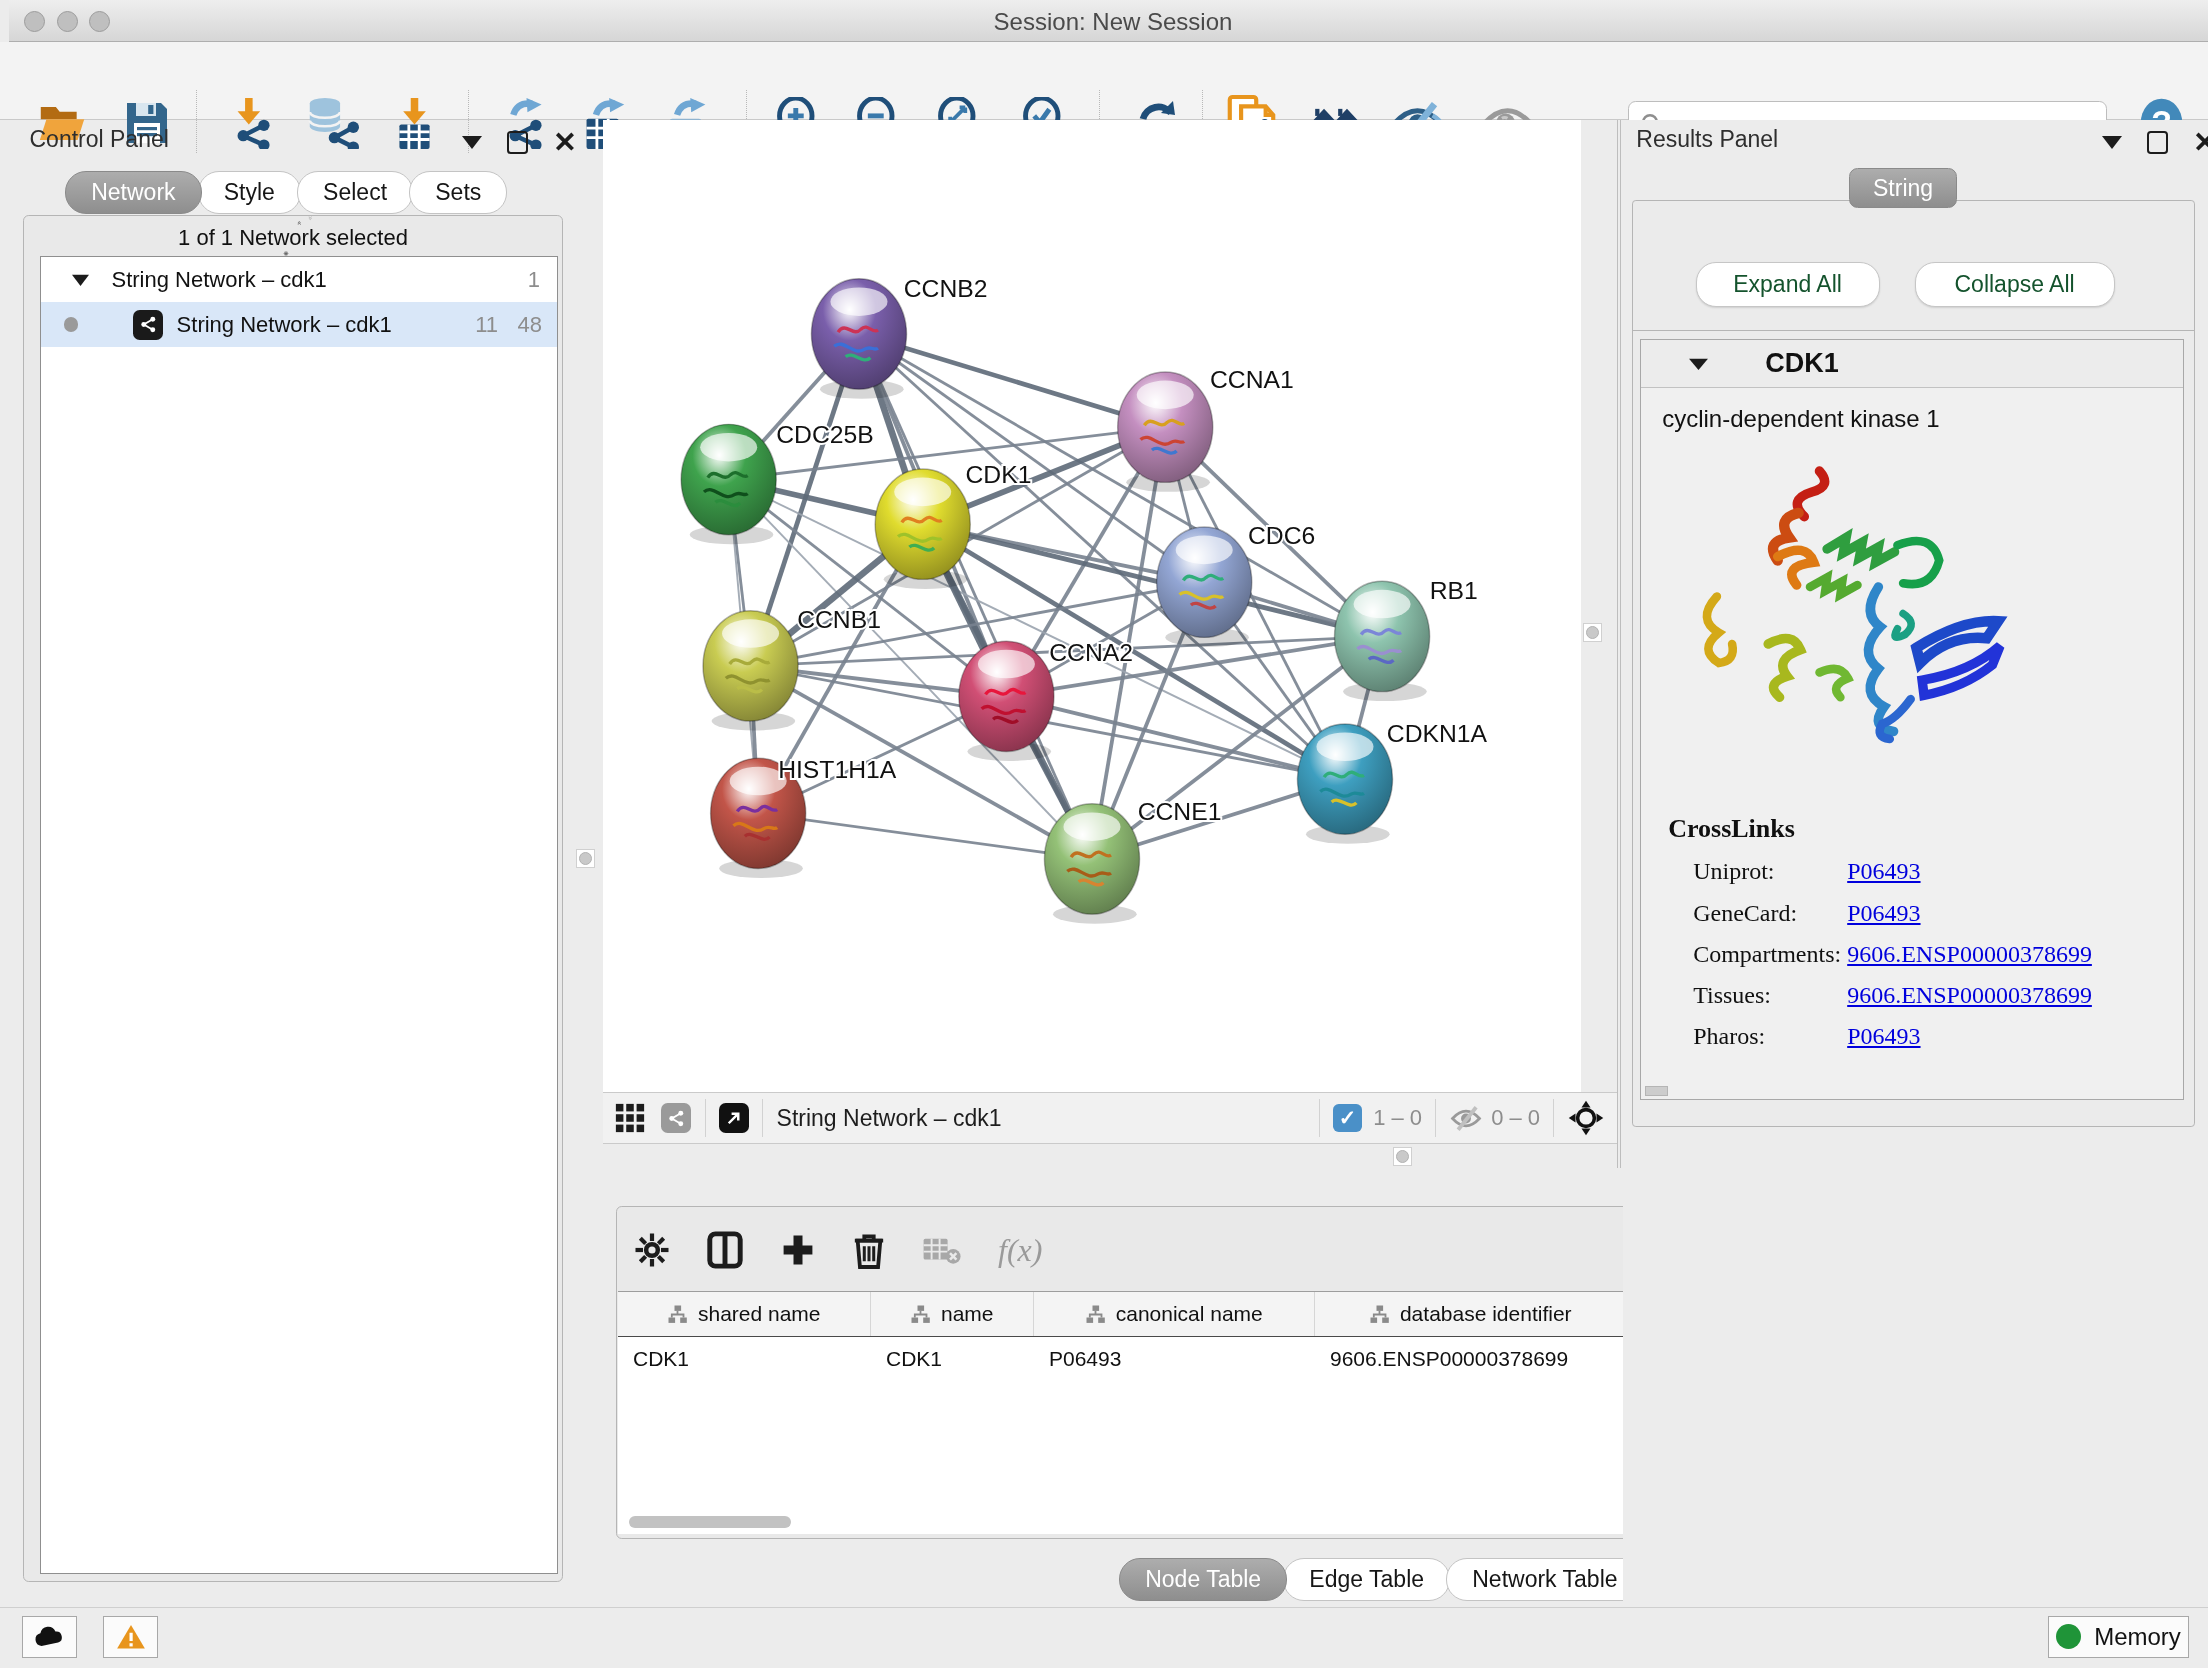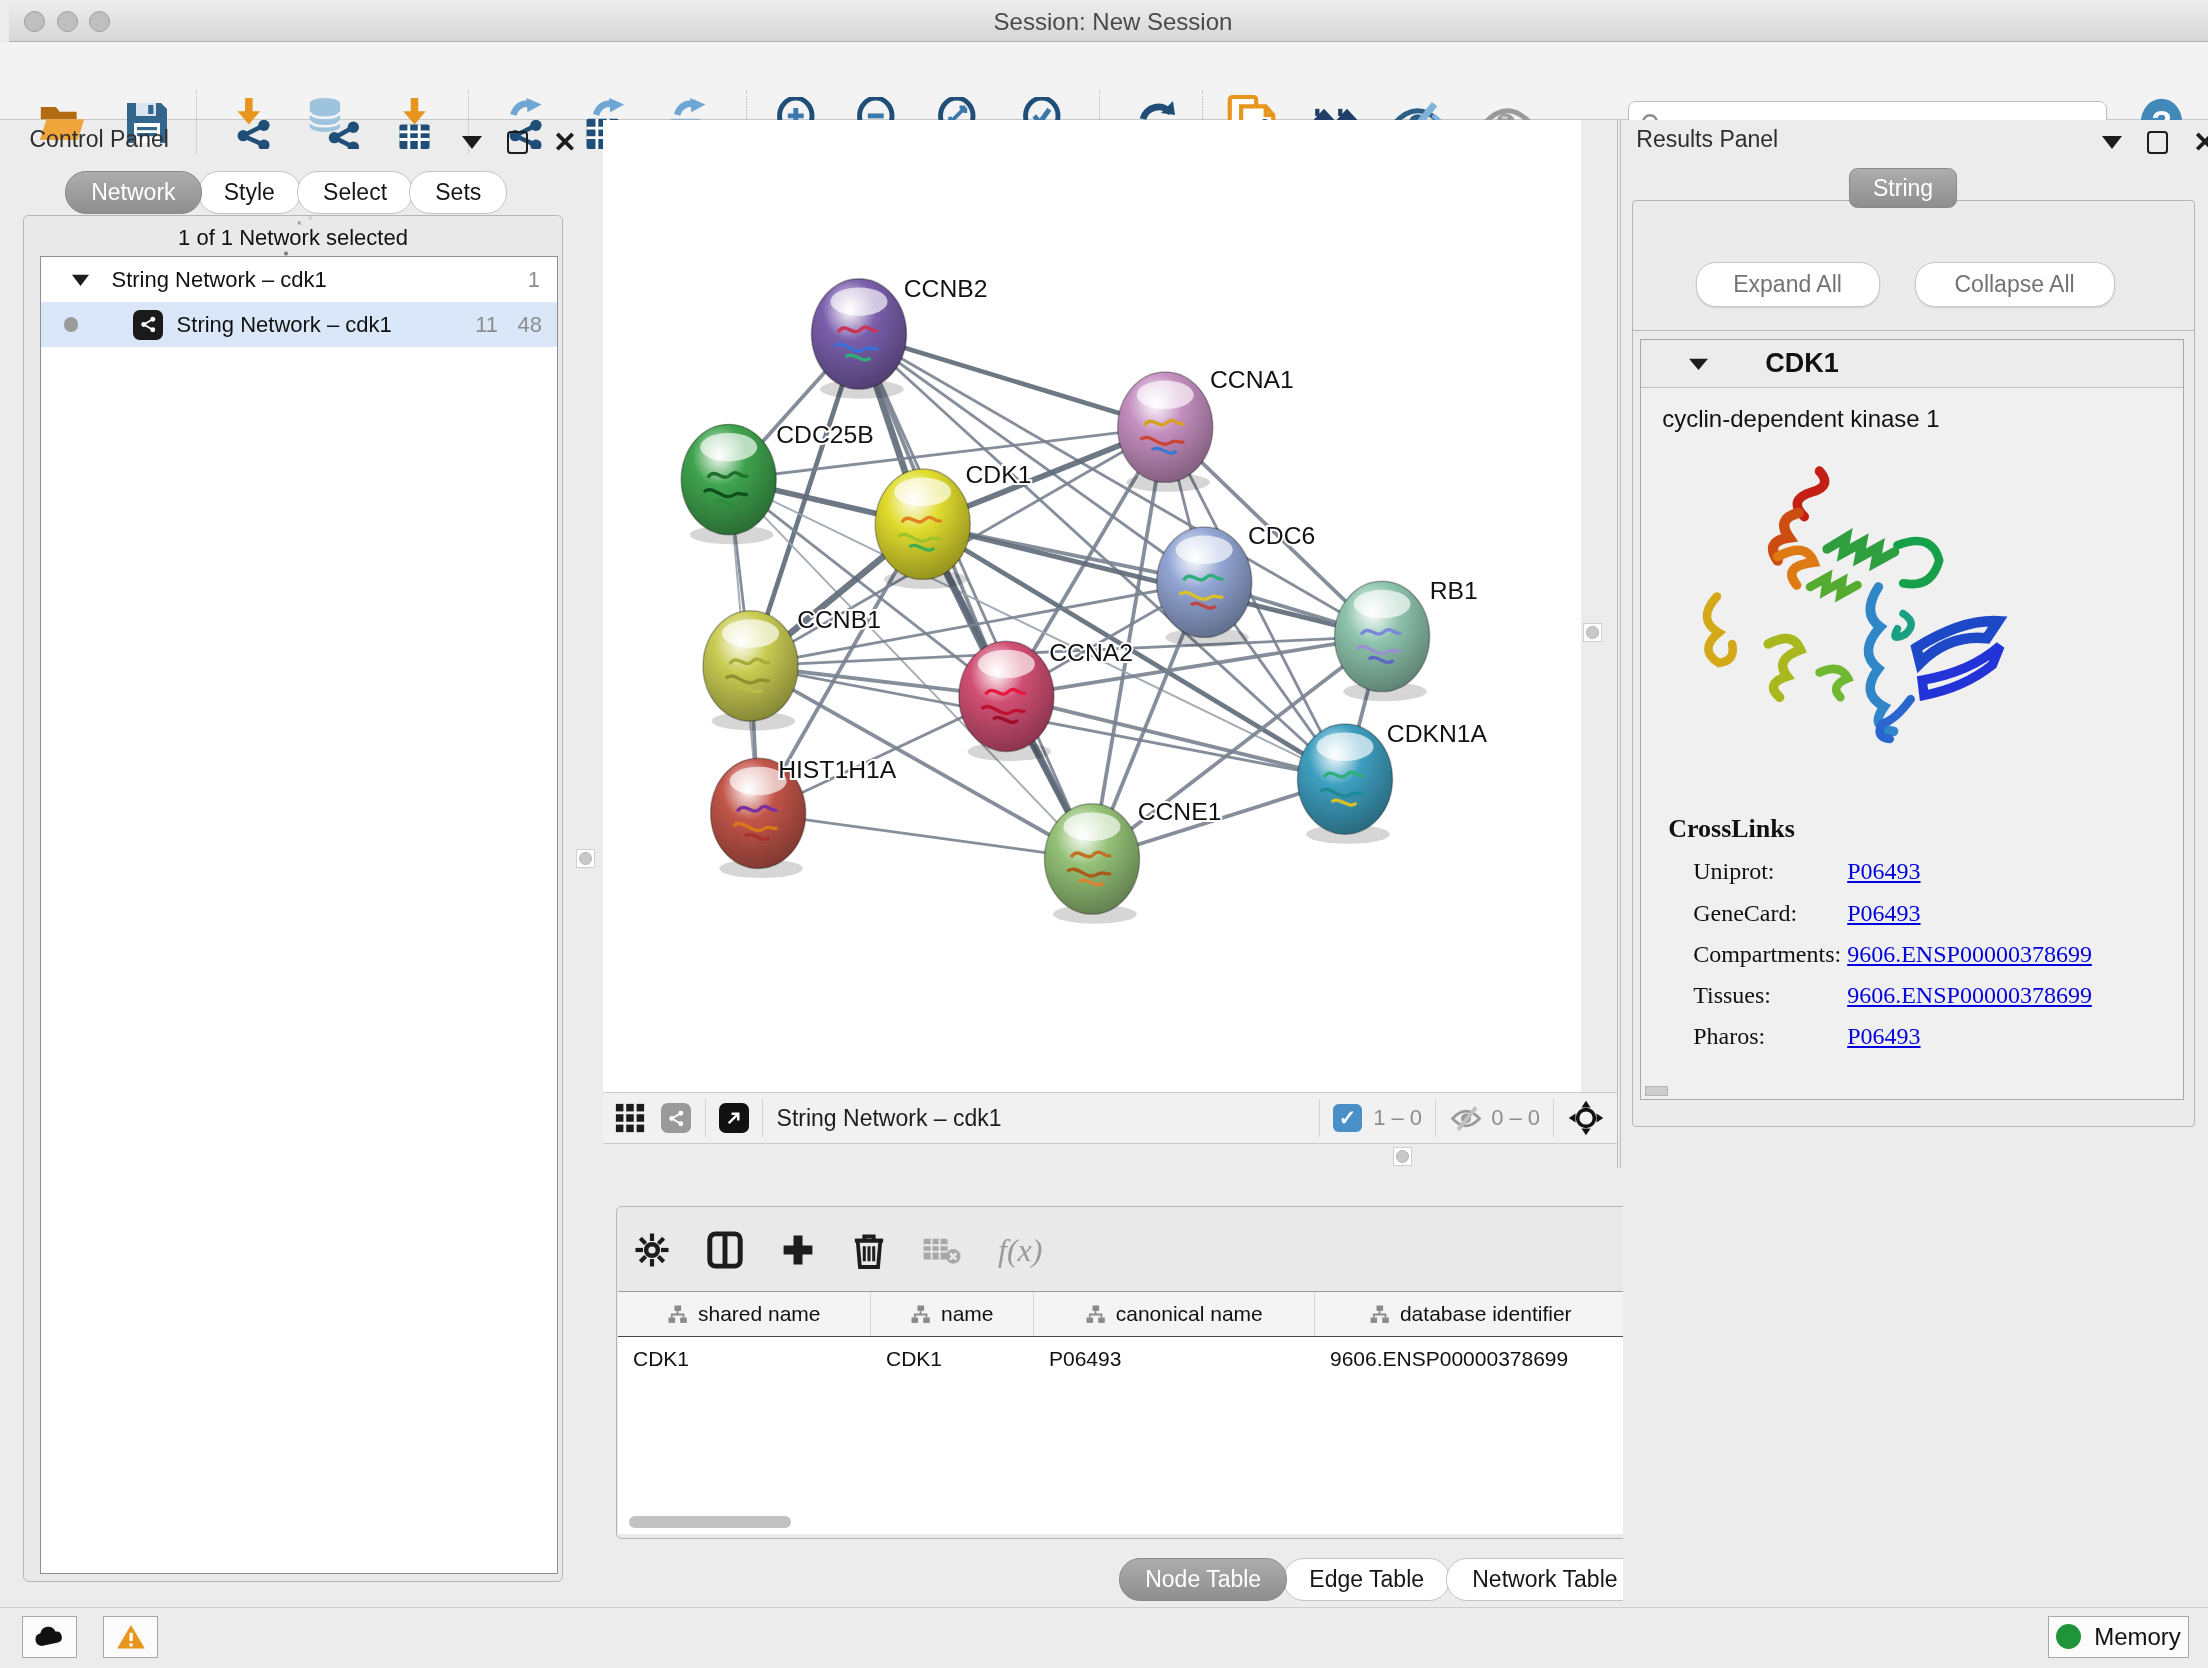--- a/index.html
+++ b/index.html
@@ -97,21 +97,21 @@
   .rp { position:absolute; left:1623px; top:120px; width:586px; height:1488px; background:#ececec; }
   .rp-title { position:absolute; left:13.3px; top:5.7px; }
   .rp-tab { position:absolute; left:226px; top:48px; height:40px; padding:0 23px;
     background:linear-gradient(#adadad,#8e8e8e); color:#fff; font-size:23px;
     display:flex; align-items:center; border-radius:8.6px; border:1px solid #8a8a8a; z-index:3; }
   .rp-box { position:absolute; left:8.6px; top:80px; width:563px; height:927px;
     background:#ebebeb; border:1.9px solid #b5b5b5; border-radius:3.8px; }
   .rp-buttons { position:absolute; left:0; top:0; width:100%; height:130px;
     border-bottom:1.9px solid #b5b5b5; }
   .rp-btn { position:absolute; height:45px; background:#ffffff; border:1px solid #c6c6c6;
-    border-radius:20px; font-size:23px; color:#737373; display:flex; align-items:center;
+    border-radius:20px; font-size:23px; color:#14532d; display:flex; align-items:center;
     justify-content:center; box-shadow:0 1px 1.9px rgba(0,0,0,0.12); }
   .gene-box { position:absolute; left:7.6px; top:138px; width:544px; height:761px;
     background:#f0f0f0; border:1px solid #a8a8a8; }
   .gene-header { height:48px; background:#ececec; border-bottom:1px solid #c2c2c2;
     display:flex; align-items:center; }
   .gene-name { font-size:27px; font-weight:bold; color:#111; }
   .gene-desc { font-size:24px; color:#111; padding:17px 0 0 21px; }
   .crosslinks { position:absolute; left:27px; top:474px; font-family:"Liberation Serif",serif; color:#101010; }
   .cl-title { font-size:26px; font-weight:bold; }
   .cl-row { display:flex; margin-top:14.3px; font-size:24px; }

